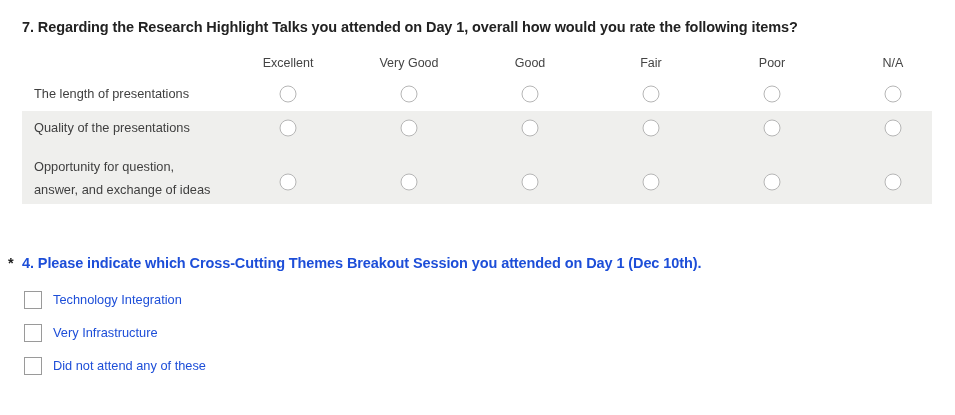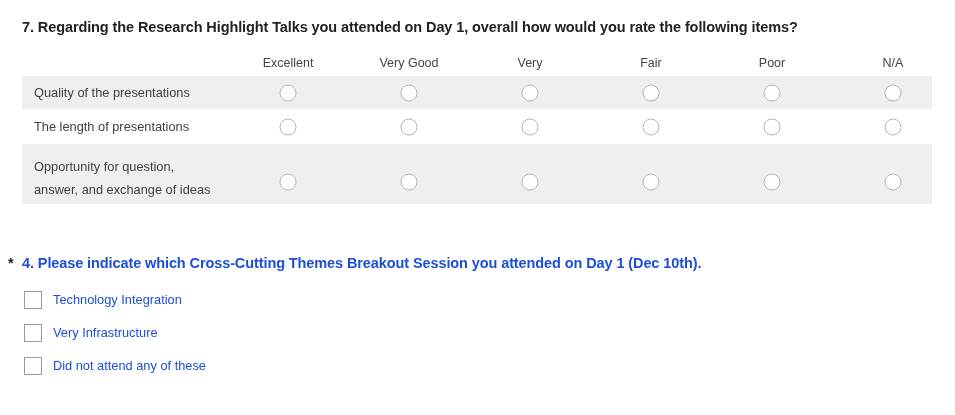--- a/index.html
+++ b/index.html
@@ -145,50 +145,50 @@
 </style>
 </head>
 <body>
 
 <div class="q3-title">7. Regarding the Research Highlight Talks you attended on Day 1, overall how would you rate the following items?</div>
 
 <div class="matrix">
   <div class="matrix-head">
     <div class="col-head" style="left:266px">Excellent</div>
     <div class="col-head" style="left:387px">Very Good</div>
-    <div class="col-head" style="left:508px">Very</div>
+    <div class="col-head" style="left:508px">Good</div>
     <div class="col-head" style="left:629px">Fair</div>
     <div class="col-head" style="left:750px">Poor</div>
     <div class="col-head" style="left:871px">N/A</div>
+  </div>
+
+  <div class="matrix-row row-2">
+    <div class="row-label">The length of presentations</div>
+    <div class="row-radios">
+      <span class="radio" style="left:266px; top:18px"></span>
+      <span class="radio" style="left:387px; top:18px"></span>
+      <span class="radio" style="left:508px; top:18px"></span>
+      <span class="radio" style="left:629px; top:18px"></span>
+      <span class="radio" style="left:750px; top:18px"></span>
+      <span class="radio" style="left:871px; top:18px"></span>
+    </div>
   </div>
 
   <div class="matrix-row row-1 striped">
     <div class="row-label">Quality of the presentations</div>
     <div class="row-radios">
       <span class="radio" style="left:266px; top:17px"></span>
       <span class="radio" style="left:387px; top:17px"></span>
       <span class="radio" style="left:508px; top:17px"></span>
       <span class="radio" style="left:629px; top:17px"></span>
       <span class="radio" style="left:750px; top:17px"></span>
       <span class="radio" style="left:871px; top:17px"></span>
     </div>
   </div>
 
-  <div class="matrix-row row-2">
-    <div class="row-label">The length of presentations</div>
-    <div class="row-radios">
-      <span class="radio" style="left:266px; top:18px"></span>
-      <span class="radio" style="left:387px; top:18px"></span>
-      <span class="radio" style="left:508px; top:18px"></span>
-      <span class="radio" style="left:629px; top:18px"></span>
-      <span class="radio" style="left:750px; top:18px"></span>
-      <span class="radio" style="left:871px; top:18px"></span>
-    </div>
-  </div>
-
   <div class="matrix-row row-3 striped">
     <div class="row-label">Opportunity for question, answer, and exchange of ideas</div>
     <div class="row-radios">
       <span class="radio" style="left:266px; top:38px"></span>
       <span class="radio" style="left:387px; top:38px"></span>
       <span class="radio" style="left:508px; top:38px"></span>
       <span class="radio" style="left:629px; top:38px"></span>
       <span class="radio" style="left:750px; top:38px"></span>
       <span class="radio" style="left:871px; top:38px"></span>
     </div>

